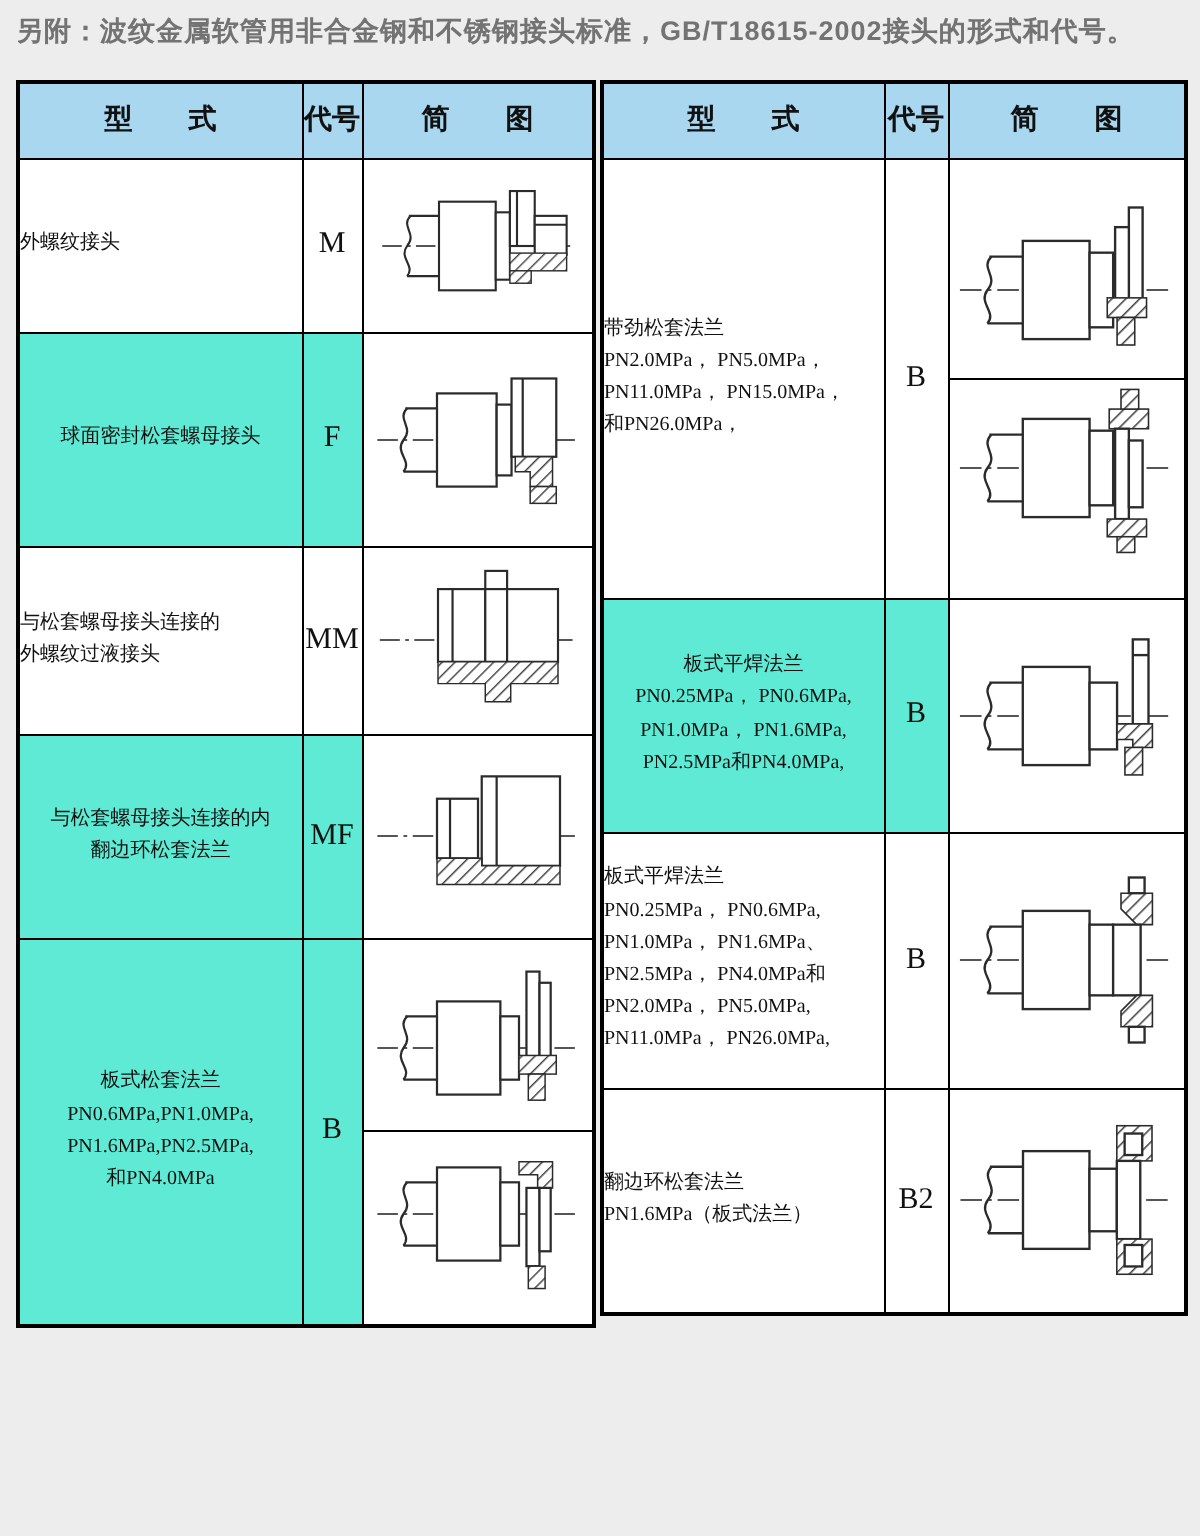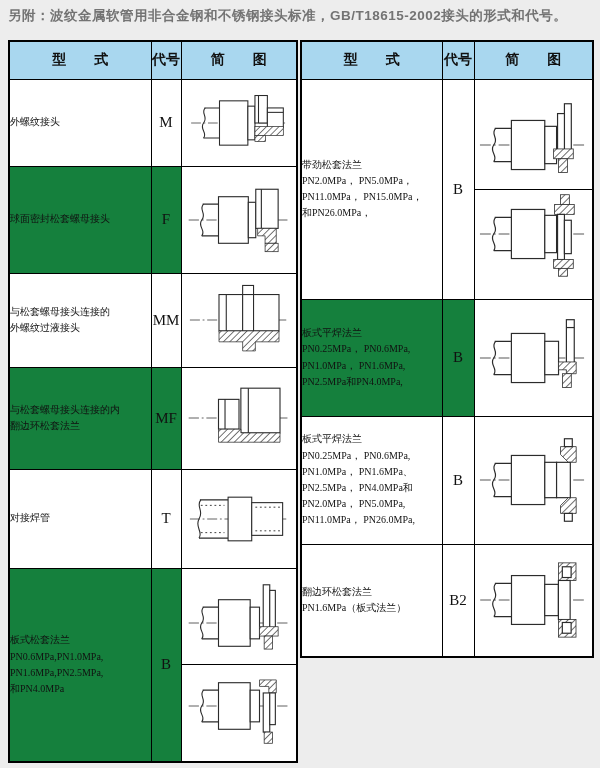--- a/index.html
+++ b/index.html
@@ -42,21 +42,21 @@
     font-size:10px;color:#111;
     line-height:1.62;
   }
   .t-text{white-space:pre-line;}
   td.cod{
     text-align:center;
     font-size:15px;color:#111;
     font-family:"Liberation Serif", serif;
   }
   td.dia{background:#ffffff;}
-  td.hl{background:#15803d;}
+  td.hl{background:#5eead4;text-align:center;}
   .split{display:flex;flex-direction:column;width:100%;height:100%;}
   .split .half{flex:1 1 0;display:flex;align-items:center;justify-content:center;}
   .split .half.first{border-bottom:1px solid #000;}
   .dwrap{display:flex;align-items:center;justify-content:center;width:100%;height:100%;}
   svg.diag{display:block;}
   .s{stroke:#2b2b2b;stroke-width:1.2;fill:none;}
   .f{stroke:#2b2b2b;stroke-width:1.2;fill:#ffffff;}
   .h{stroke:#2b2b2b;stroke-width:0.8;fill:url(#hatch);}
   .cl{stroke:#555;stroke-width:1;stroke-dasharray:11 3 2 3;fill:none;}
   .dot{stroke:#2b2b2b;stroke-width:1;stroke-dasharray:2 3;fill:none;}
@@ -169,41 +169,20 @@
         <rect class="f" x="34" y="24" width="22" height="32"></rect>
         <line class="s" x1="41" y1="24" x2="41" y2="56"></line>
         <rect class="f" x="58" y="12" width="42" height="48"></rect>
         <line class="s" x1="66" y1="12" x2="66" y2="60"></line>
         <polygon class="h" points="34,56 58,56 58,60 100,60 100,70 34,70"></polygon>
       </svg>
     </div>
         </td>
   </tr>
 
-  <tr style="height:99px">
-    <td class="typ">
-          <div class="t-text">对接焊管</div>
-        </td>
-    <td class="cod">T</td>
-    <td class="dia">
-          <div class="dwrap">
-      <svg class="diag" width="108" height="80" viewBox="0 0 112 88" preserveAspectRatio="xMidYMid meet">
-        <line class="cl" x1="2" y1="44" x2="110" y2="44"></line>
-        <path class="s" d="M14 23 C8 30 18 35 12 44 C7 53 17 58 12 65"></path>
-        <path class="s" d="M13 23 H44 M12 65 H44"></path>
-        <line class="dot" x1="14" y1="29" x2="40" y2="29"></line>
-        <line class="dot" x1="14" y1="59" x2="40" y2="59"></line>
-        <rect class="f" x="44" y="20" width="26" height="48"></rect>
-        <rect class="f" x="70" y="26" width="34" height="36"></rect>
-        <line class="dot" x1="74" y1="31" x2="102" y2="31"></line>
-        <line class="dot" x1="74" y1="57" x2="102" y2="57"></line>
-      </svg>
-    </div>
-        </td>
-  </tr>
 
   <tr style="height:194px">
     <td class="typ hl">
           <div class="t-text">板式松套法兰
 PN0.6MPa,PN1.0MPa,
 PN1.6MPa,PN2.5MPa,
 和PN4.0MPa</div>
         </td>
     <td class="cod hl">B</td>
     <td class="dia">

